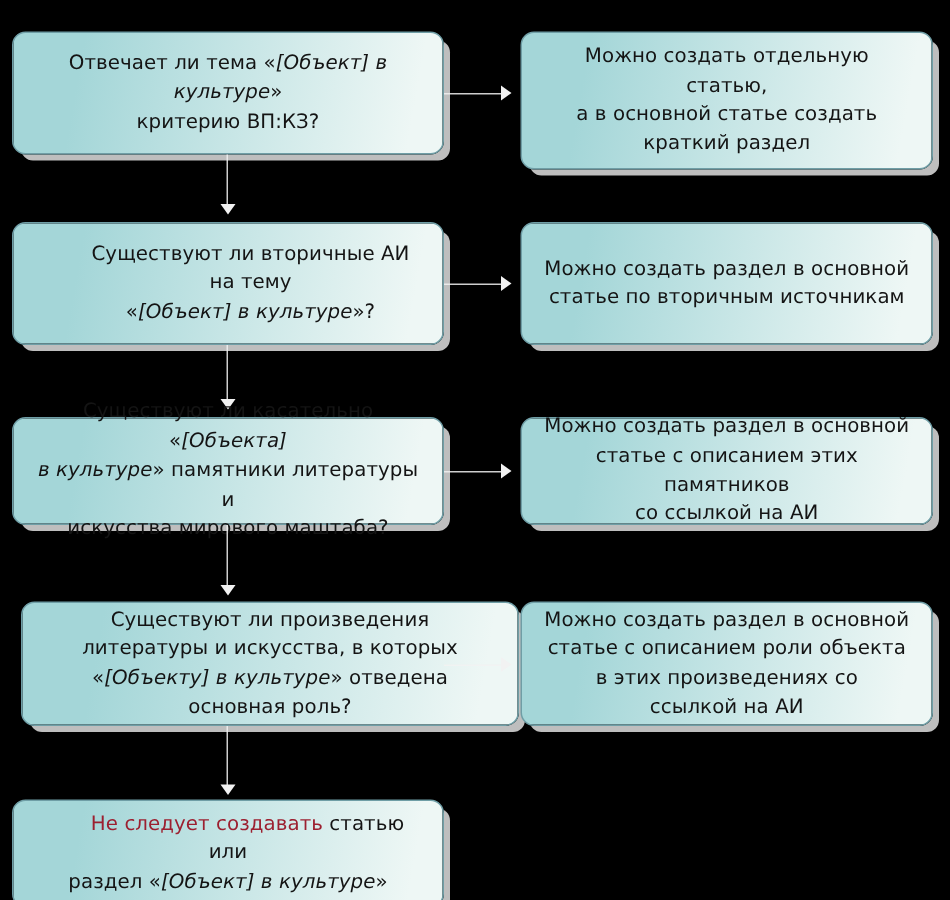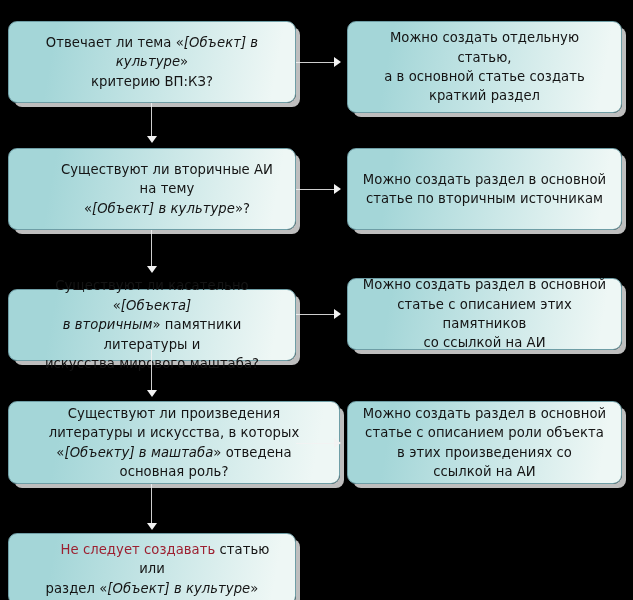--- a/index.html
+++ b/index.html
@@ -119,36 +119,36 @@
   <div class="node outcome" style="left: 347px; top: 135px; width: 275px; height: 82px; border-color: rgb(111, 158, 166); background: linear-gradient(100deg, rgb(164, 214, 216) 0%, rgb(164, 214, 216) 16%, rgb(238, 247, 245) 92%, rgb(238, 247, 245) 100%); box-shadow: rgb(190, 190, 190) 5px 5px 0px -1px;">
     <span class="txt">Можно создать раздел в основной<br>статье по вторичным источникам</span>
   </div>
 
   <div class="hline" style="left: 296px; top: 176px; width: 40px; background: rgb(242, 242, 242);"></div>
   <div class="arrow-right" style="left: 334px; top: 171px; border-left-color: rgb(242, 242, 242);"></div>
 
   <div class="vline" style="left: 151px; top: 217px; height: 39px; background: rgb(242, 242, 242);"></div>
   <div class="arrow-down" style="left: 147px; top: 253px; border-top-color: rgb(242, 242, 242);"></div>
 
-  <div class="node decision" style="left: 8px; top: 276px; width: 288px; height: 72px; border-color: rgb(111, 158, 166); background: linear-gradient(100deg, rgb(164, 214, 216) 0%, rgb(164, 214, 216) 16%, rgb(238, 247, 245) 92%, rgb(238, 247, 245) 100%); box-shadow: rgb(190, 190, 190) 5px 5px 0px -1px;">
-    <span class="txt">Существуют ли касательно «<em class="obj">[Объекта]</em><br><em class="obj">в вторичным</em>» памятники литературы и<br>искусства мирового маштаба?</span>
+  <div class="node decision" style="left: 8px; top: 265px; width: 288px; height: 72px; border-color: rgb(111, 158, 166); background: linear-gradient(100deg, rgb(164, 214, 216) 0%, rgb(164, 214, 216) 16%, rgb(238, 247, 245) 92%, rgb(238, 247, 245) 100%); box-shadow: rgb(190, 190, 190) 5px 5px 0px -1px;">
+    <span class="txt">Существуют ли касательно «<em class="obj">[Объекта]</em><br><em class="obj">в культуре</em>» памятники литературы и<br>искусства мирового маштаба?</span>
   </div>
 
   <div class="node outcome" style="left: 347px; top: 265px; width: 275px; height: 72px; border-color: rgb(111, 158, 166); background: linear-gradient(100deg, rgb(164, 214, 216) 0%, rgb(164, 214, 216) 16%, rgb(238, 247, 245) 92%, rgb(238, 247, 245) 100%); box-shadow: rgb(190, 190, 190) 5px 5px 0px -1px;">
     <span class="txt">Можно создать раздел в основной<br>статье с описанием этих памятников<br>со ссылкой на АИ</span>
   </div>
 
   <div class="hline" style="left: 296px; top: 301px; width: 40px; background: rgb(242, 242, 242);"></div>
   <div class="arrow-right" style="left: 334px; top: 296px; border-left-color: rgb(242, 242, 242);"></div>
 
   <div class="vline" style="left: 151px; top: 337px; height: 43px; background: rgb(242, 242, 242);"></div>
   <div class="arrow-down" style="left: 147px; top: 377px; border-top-color: rgb(242, 242, 242);"></div>
 
-  <div class="node decision" style="left: 8px; top: 388px; width: 332px; height: 83px; border-color: rgb(111, 158, 166); background: linear-gradient(100deg, rgb(164, 214, 216) 0%, rgb(164, 214, 216) 16%, rgb(238, 247, 245) 92%, rgb(238, 247, 245) 100%); box-shadow: rgb(190, 190, 190) 5px 5px 0px -1px;">
-    <span class="txt">Существуют ли произведения<br>литературы и искусства, в которых<br>«<em class="obj">[Объекту] в маштаба</em>» отведена<br>основная роль?</span>
+  <div class="node decision" style="left: 14px; top: 388px; width: 332px; height: 83px; border-color: rgb(111, 158, 166); background: linear-gradient(100deg, rgb(164, 214, 216) 0%, rgb(164, 214, 216) 16%, rgb(238, 247, 245) 92%, rgb(238, 247, 245) 100%); box-shadow: rgb(190, 190, 190) 5px 5px 0px -1px;">
+    <span class="txt">Существуют ли произведения<br>литературы и искусства, в которых<br>«<em class="obj">[Объекту] в культуре</em>» отведена<br>основная роль?</span>
   </div>
 
   <div class="node outcome" style="left: 347px; top: 388px; width: 275px; height: 83px; border-color: rgb(111, 158, 166); background: linear-gradient(100deg, rgb(164, 214, 216) 0%, rgb(164, 214, 216) 16%, rgb(238, 247, 245) 92%, rgb(238, 247, 245) 100%); box-shadow: rgb(190, 190, 190) 5px 5px 0px -1px;">
     <span class="txt">Можно создать раздел в основной<br>статье с описанием роли объекта<br>в этих произведениях со<br>ссылкой на АИ</span>
   </div>
 
   <div class="hline" style="left: 296px; top: 430px; width: 40px; background: rgb(242, 242, 242);"></div>
   <div class="arrow-right" style="left: 334px; top: 425px; border-left-color: rgb(242, 242, 242);"></div>
 
   <div class="vline" style="left: 151px; top: 471px; height: 42px; background: rgb(242, 242, 242);"></div>

